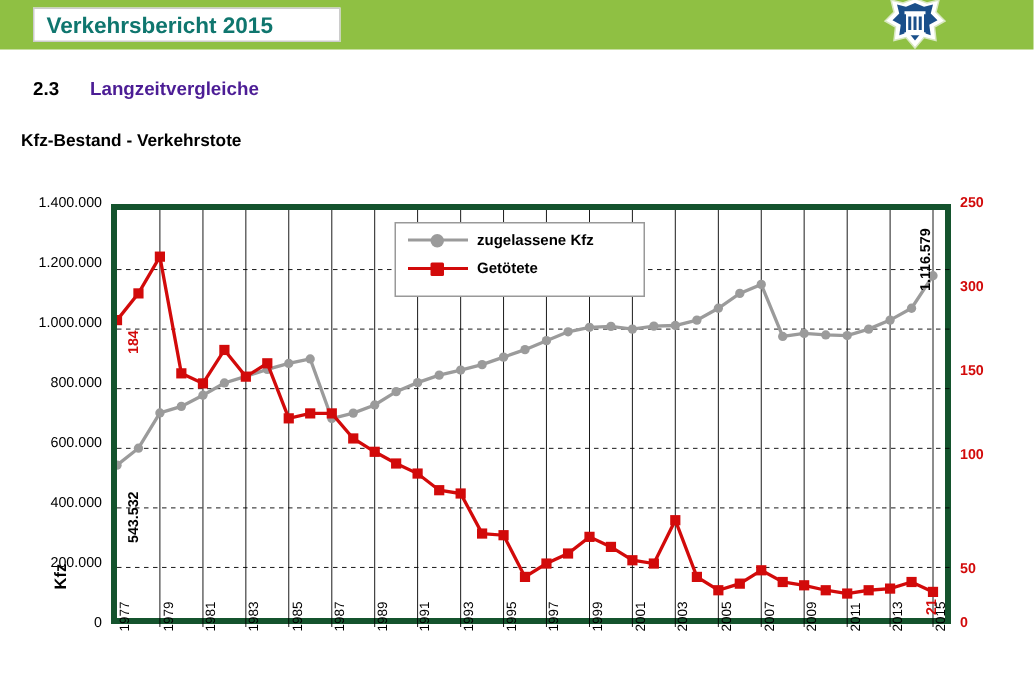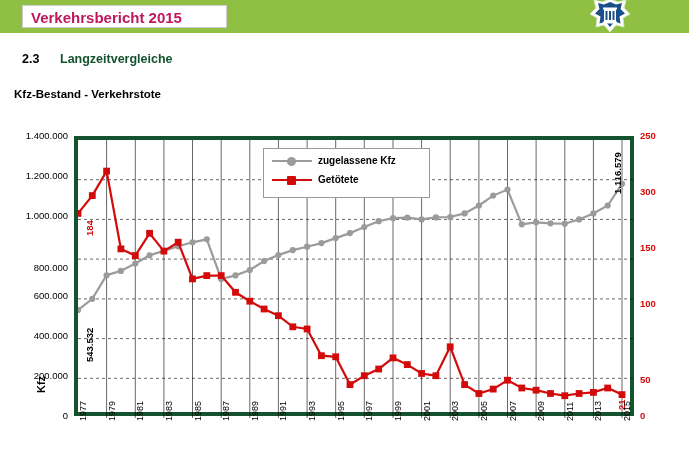--- a/index.html
+++ b/index.html
@@ -1,26 +1,26 @@
 <!DOCTYPE html>
 <html><head>
 <meta charset="utf-8">
 <style>
   html,body{margin:0;padding:0;}
   body{width:689px;height:453px;background:#ffffff;font-family:"Liberation Sans",sans-serif;overflow:hidden;position:relative;}
 
   
   .header{position:absolute;left:0;top:0;width:689px;height:33px;background:#8fc043;}
   .header-title{position:absolute;left:22px;top:5px;width:205px;height:23px;background:#ffffff;border:1px solid #cccccc;
-    font-size:15px;font-weight:bold;color:#be185d;line-height:23px;padding-left:8px;box-sizing:border-box;}
+    font-size:15px;font-weight:bold;color:#0f766e;line-height:23px;padding-left:8px;box-sizing:border-box;}
   .crest{position:absolute;left:588px;top:-2px;width:44px;height:38px;}
 
   
   .sec-num{position:absolute;left:22px;top:52px;font-size:12.5px;font-weight:bold;color:#000;}
-  .sec-title{position:absolute;left:60px;top:52px;font-size:12.5px;font-weight:bold;color:#14532d;}
+  .sec-title{position:absolute;left:60px;top:52px;font-size:12.5px;font-weight:bold;color:#4c1d95;}
   .sub-title{position:absolute;left:14px;top:88px;font-size:11.5px;font-weight:bold;color:#000;}
 
   
   .chart-wrap{position:absolute;left:14px;top:118px;width:662px;height:330px;}
   .plot{position:absolute;left:60px;top:18px;width:560px;height:280px;border:4px solid #14532d;background:#fff;box-sizing:border-box;}
   .plot svg{position:absolute;left:0;top:0;}
 
   .axis-label-left{position:absolute;left:21px;top:275px;font-size:11px;font-weight:bold;color:#000;
      transform:rotate(-90deg);transform-origin:left top;white-space:nowrap;}
 
@@ -66,21 +66,21 @@
 <div class="sec-title">Langzeitvergleiche</div>
 <div class="sub-title">Kfz-Bestand - Verkehrstote</div>
 
 <div class="chart-wrap">
 
   <div class="axis-label-left">Kfz</div>
 
   <div class="ytick" style="left:0px;top:12px;">1.400.000</div>
   <div class="ytick" style="left:0px;top:52px;">1.200.000</div>
   <div class="ytick" style="left:0px;top:92px;">1.000.000</div>
-  <div class="ytick" style="left:0px;top:132px;margin-top:12px;">800.000</div>
+  <div class="ytick" style="left:0px;top:132px;">800.000</div>
   <div class="ytick" style="left:0px;top:172px;">600.000</div>
   <div class="ytick" style="left:0px;top:212px;">400.000</div>
   <div class="ytick" style="left:0px;top:252px;">200.000</div>
   <div class="ytick" style="left:0px;top:292px;">0</div>
 
   <div class="ytick-r" style="left:626px;top:12px;">250</div>
   <div class="ytick-r" style="left:626px;top:68px;">300</div>
   <div class="ytick-r" style="left:626px;top:124px;">150</div>
   <div class="ytick-r" style="left:626px;top:180px;">100</div>
   <div class="ytick-r" style="left:626px;top:236px;margin-top:20px;">50</div>

